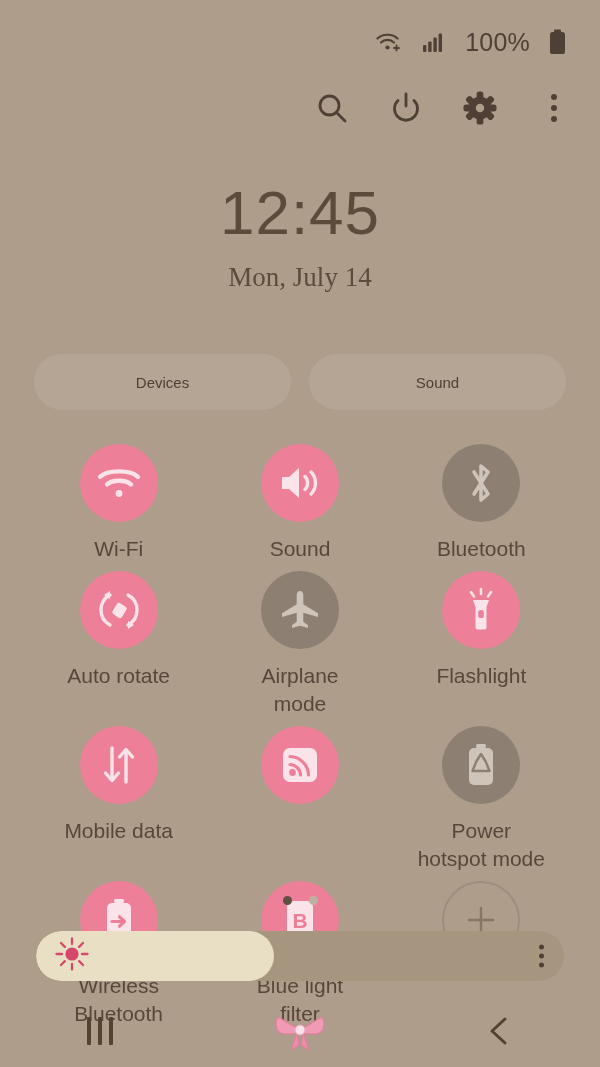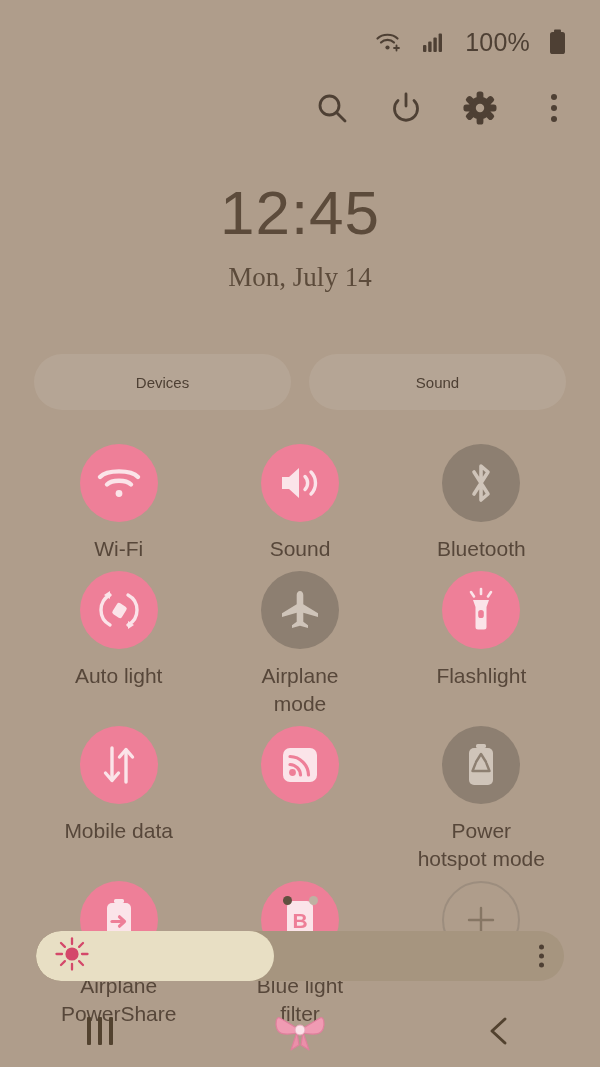--- a/index.html
+++ b/index.html
@@ -246,21 +246,21 @@
       <svg width="44" height="44" viewBox="0 0 44 44">
         <g fill="none" stroke="#fbe4e9" stroke-width="3.4" stroke-linecap="round">
           <path d="M13 7 A17 17 0 0 0 13 37"></path>
           <path d="M31 37 A17 17 0 0 0 31 7"></path>
         </g>
         <path d="M13 3 L13 11 L7 7 Z" fill="#fbe4e9"></path>
         <path d="M31 41 L31 33 L37 37 Z" fill="#fbe4e9"></path>
         <rect x="17" y="16" width="11" height="13" rx="2.4" fill="#fbe4e9" transform="rotate(32 22.5 22.5)"></rect>
       </svg>
     </div>
-    <div class="tlabel">Auto light</div>
+    <div class="tlabel">Auto rotate</div>
   </div>
 
   <div class="tile">
     <div class="circle off">
       <svg width="44" height="44" viewBox="0 0 44 44">
         <path d="M22 3 C24 3, 25.3 4.8, 25.3 7 V16.2 L40 25.3 V29 L25.3 24.8 V33.8 L30 37.2 V40 L22 37.8 L14 40 V37.2 L18.7 33.8 V24.8 L4 29 V25.3 L18.7 16.2 V7 C18.7 4.8, 20 3, 22 3 Z" fill="#cfc4b9"></path>
       </svg>
     </div>
     <div class="tlabel">Airplane mode</div>
   </div>
@@ -326,21 +326,21 @@
     <div class="circle on">
       <svg width="34" height="44" viewBox="0 0 34 44">
         <rect x="12" y="1" width="10" height="4" rx="1.6" fill="#fbe4e9"></rect>
         <rect x="5" y="5" width="24" height="37" rx="5" fill="#fbe4e9"></rect>
         <g stroke="#ee7f98" stroke-width="3.2" stroke-linecap="round" stroke-linejoin="round" fill="none">
           <path d="M10 23.5 H21"></path>
           <path d="M17.5 18.8 L22.5 23.5 L17.5 28.2"></path>
         </g>
       </svg>
     </div>
-    <div class="tlabel">Airplane PowerShare</div>
+    <div class="tlabel">Wireless Bluetooth</div>
   </div>
 
   <div class="tile">
     <div class="circle on">
       <svg width="38" height="44" viewBox="0 0 38 44">
         <rect x="6" y="3" width="26" height="38" rx="6" fill="#fbe4e9"></rect>
         <text x="19" y="30" text-anchor="middle" font-family="Liberation Sans, sans-serif" font-size="21" font-weight="bold" fill="#ee7f98">B</text>
       </svg>
     </div>
     <div class="tlabel">Blue light filter</div>

